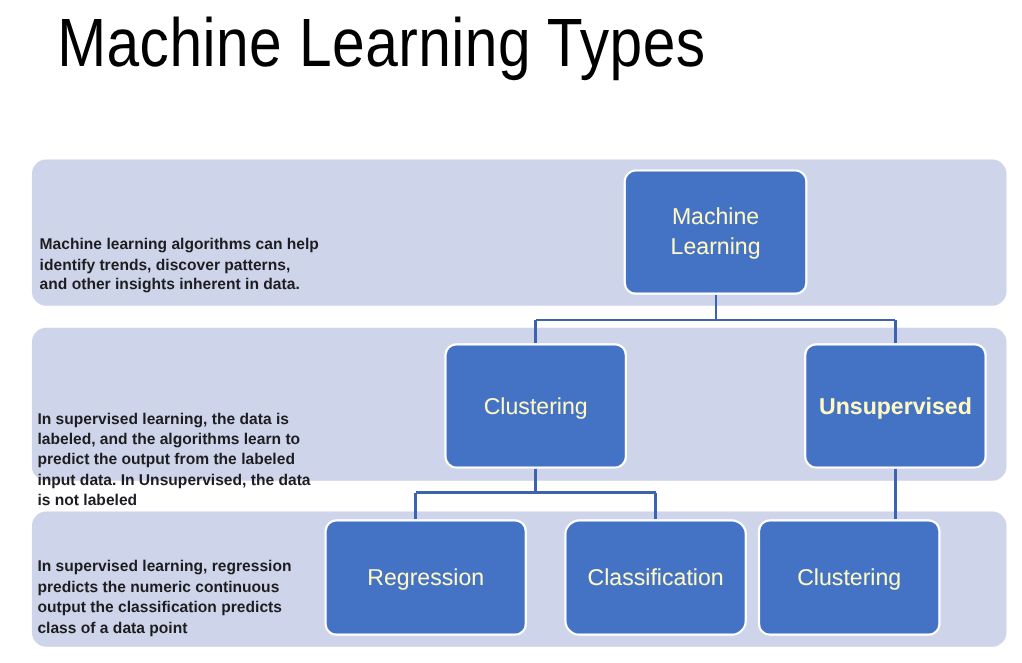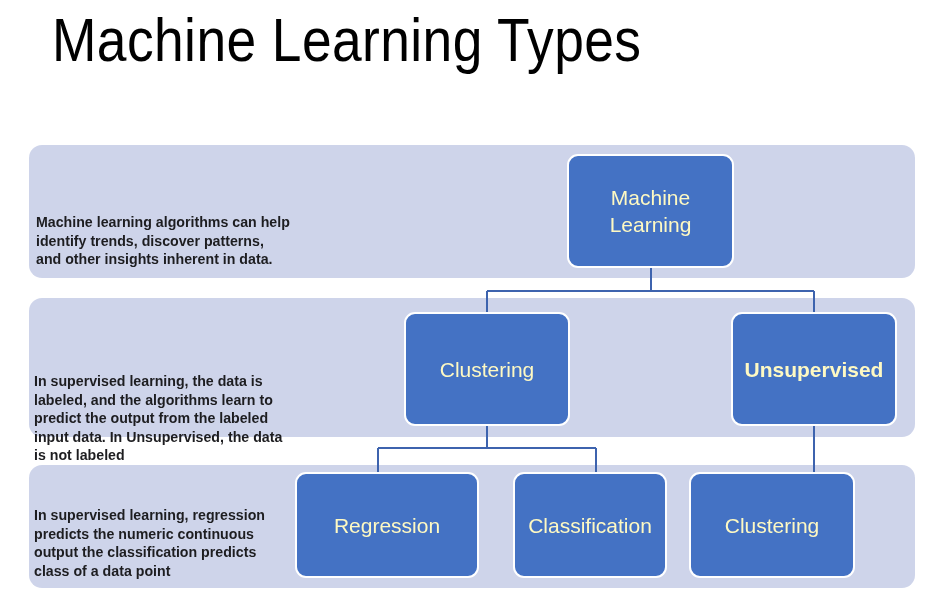--- a/index.html
+++ b/index.html
@@ -82,21 +82,21 @@
     font-weight: 400;
     font-size: 21px;
     line-height: 27px;
     white-space: pre-line;
   }
 
   #node-machine-learning { left: 567px; top: 154px; width: 167px; height: 114px; }
   #node-supervised       { left: 404px; top: 312px; width: 166px; height: 114px; }
   #node-unsupervised     { left: 731px; top: 312px; width: 166px; height: 114px; font-weight: bold; }
   #node-regression       { left: 295px; top: 472px; width: 184px; height: 106px; }
-  #node-classification   { left: 513px; top: 472px; width: 154px; height: 106px; }
+  #node-classification   { left: 513px; top: 472px; width: 166px; height: 106px; border-radius: 14px; }
   #node-clustering       { left: 689px; top: 472px; width: 166px; height: 106px; }
 </style>
 </head>
 <body>
 
 <div id="slide-title">Machine Learning Types</div>
 
 <div class="band" id="band-1"></div>
 <div class="band" id="band-2"></div>
 <div class="band" id="band-3"></div>

